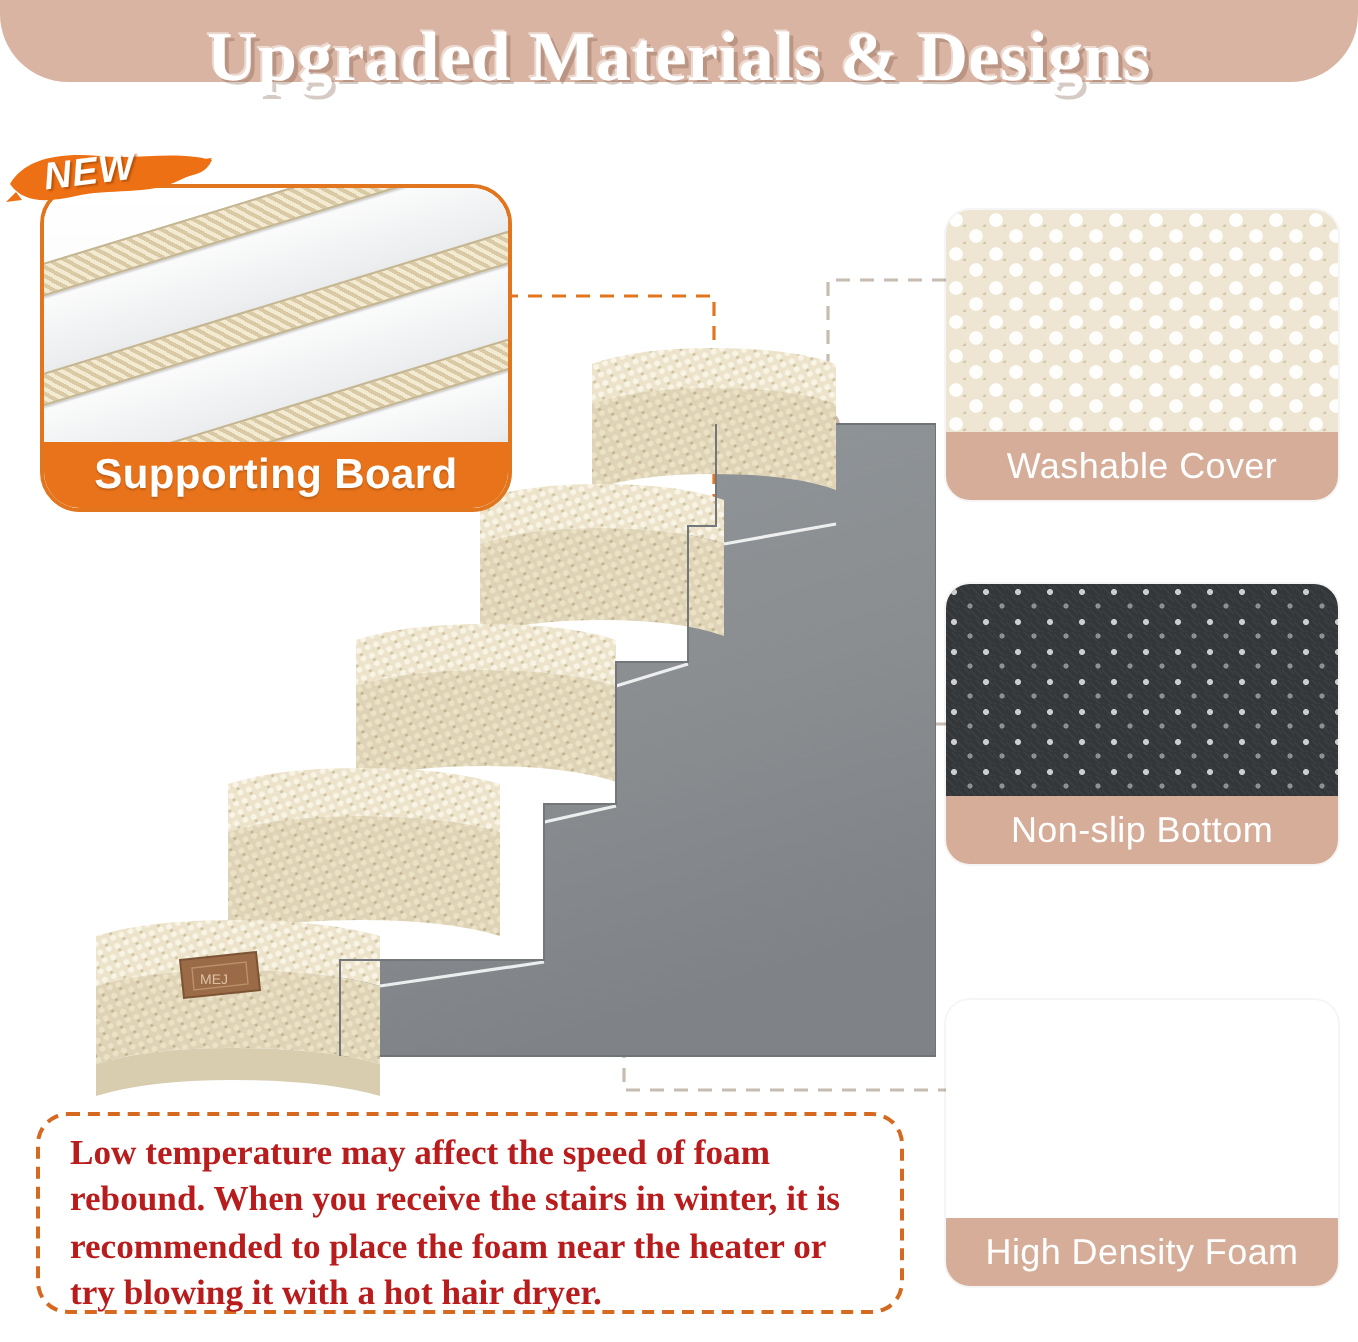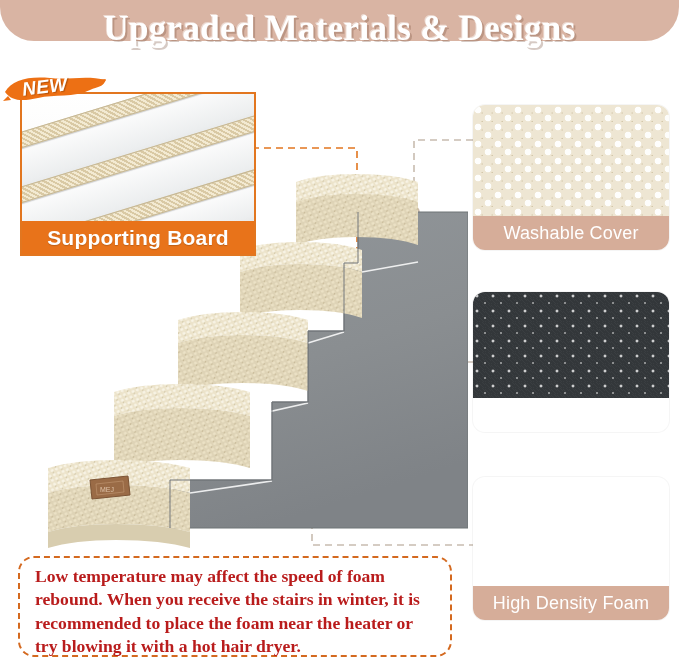--- a/index.html
+++ b/index.html
@@ -24,21 +24,21 @@
     font-family:"Liberation Serif", serif;
     font-weight:700;font-size:35px;color:#ffffff;
     letter-spacing:.3px;
     text-shadow:2px 2px 0 rgba(120,80,60,.30), -1px -1px 0 rgba(255,255,255,.5);
     white-space:nowrap;
   }
 
   
   .sb-panel{
     position:absolute;left:20px;top:92px;width:232px;height:160px;
-    border:2px solid #e2761f;border-radius:0;
+    border:2px solid #e2761f;border-radius:20px;
     background:#ffffff;overflow:hidden;
   }
   .sb-photo{
     position:absolute;left:0;top:0;right:0;bottom:33px;
     background:
       linear-gradient(180deg,#ffffff 0%,#f7f7f6 100%);
     overflow:hidden;
   }
   
   .board{
@@ -97,21 +97,21 @@
   }
   .fp-img{position:absolute;left:0;right:0;top:0;bottom:34px;}
   .fp-label{
     position:absolute;left:0;right:0;bottom:0;height:34px;
     background:#d6ad99;
     display:flex;align-items:center;justify-content:center;
     color:#ffffff;font-size:18px;font-weight:400;letter-spacing:.2px;
   }
   #panel-washable{top:105px;height:145px;}
   #panel-nonslip{top:292px;height:140px;}
-  #panel-foam{top:477px;height:143px;text-align:right;}
+  #panel-foam{top:500px;height:143px;text-align:right;}
 
   .tex-knit{
     background-color:#eee6d3;
     background-image:
       radial-gradient(circle at 5px 5px, rgba(255,255,255,.95) 3.2px, rgba(0,0,0,0) 3.6px),
       radial-gradient(circle at 15px 13px, rgba(255,255,255,.9) 3.2px, rgba(0,0,0,0) 3.6px),
       radial-gradient(circle at 10px 9px, rgba(176,158,116,.45) 1.6px, rgba(0,0,0,0) 2px);
     background-size:20px 17px,20px 17px,10px 8.5px;
   }
   .tex-dots{
@@ -263,20 +263,21 @@
     <div class="new-text">NEW</div>
   </div>
 
   <div class="fp" id="panel-washable">
     <div class="fp-img tex-knit"></div>
     <div class="fp-label">Washable Cover</div>
   </div>
 
   <div class="fp" id="panel-nonslip">
     <div class="fp-img tex-dots"></div>
+    <div class="fp-label">Non-slip Bottom</div>
   </div>
 
   <div class="fp" id="panel-foam">
     <div class="fp-img tex-foam">
       
       
     </div>
     <div class="fp-label">High Density Foam</div>
   </div>
 

